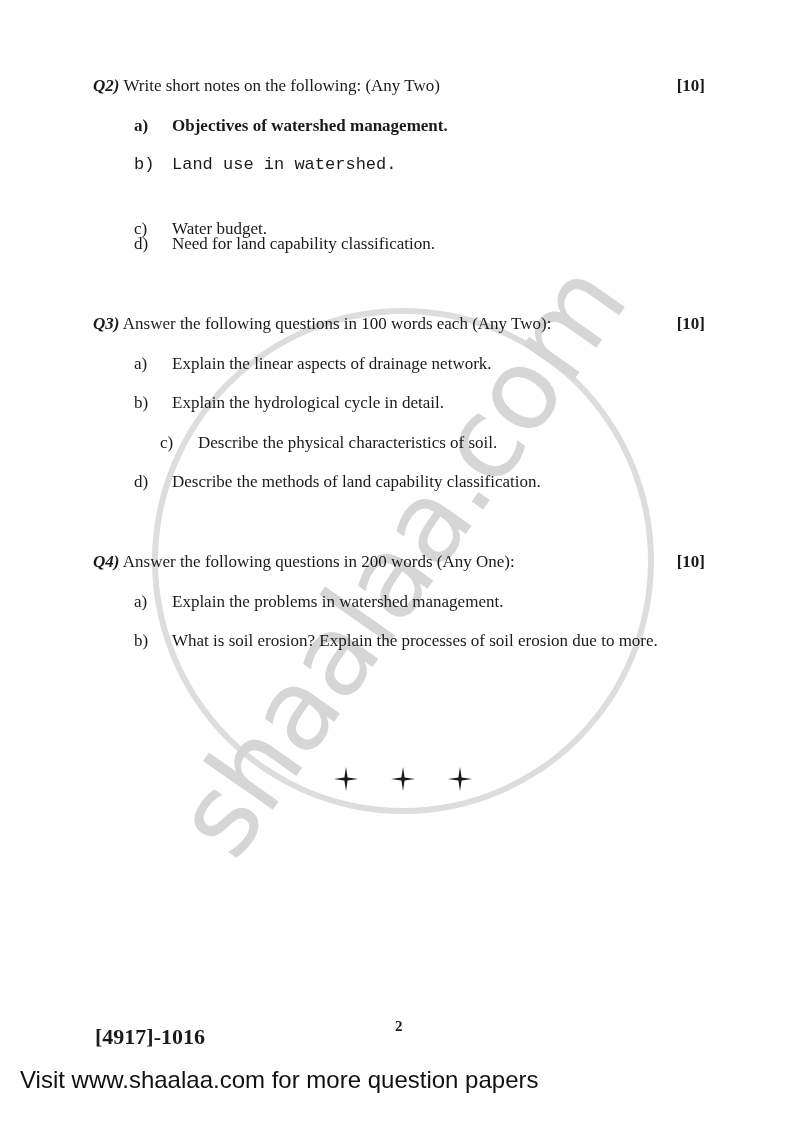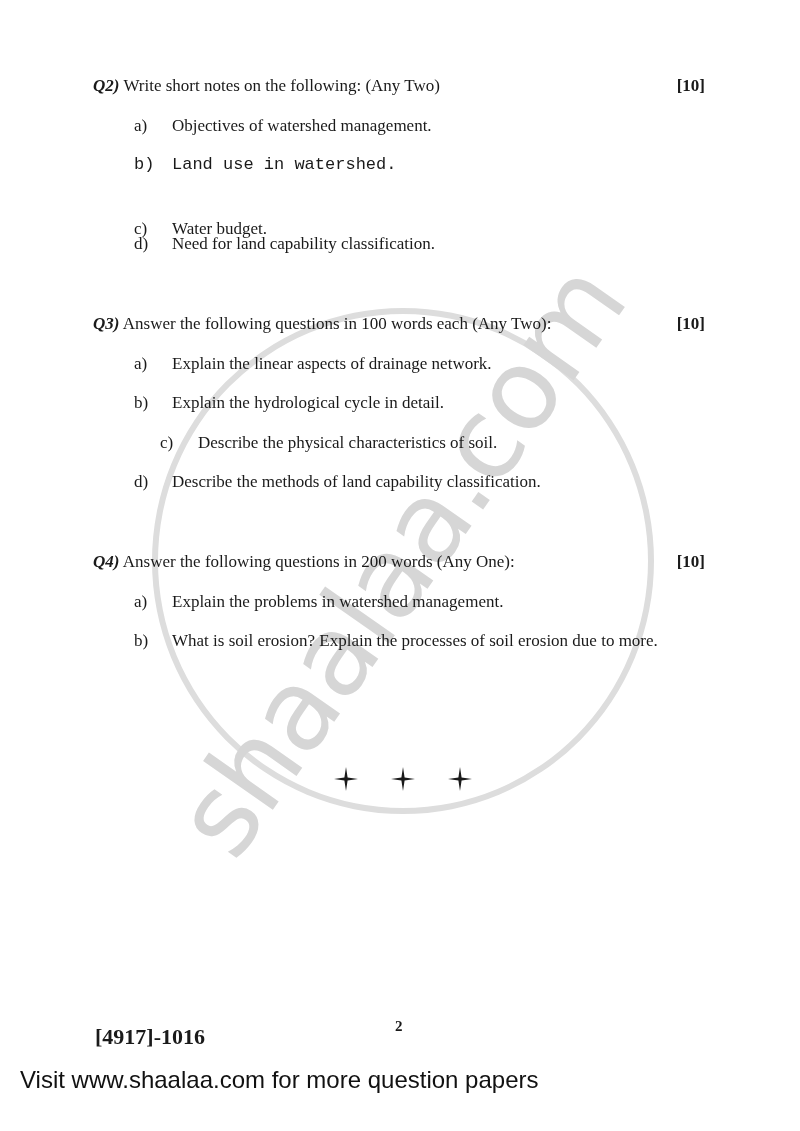--- a/index.html
+++ b/index.html
@@ -112,21 +112,21 @@
 <div class="watermark-ring"></div>
 <div class="watermark-text">shaalaa.com</div>
 
 <div class="content">
 
   <div class="q-head" style="top:76px;">
     <span class="q-num">Q2)</span>
     <span>Write short notes on the following: (Any Two)</span>
     <span class="q-marks">[10]</span>
   </div>
-  <div class="sub" style="top:116px;">
+  <div class="sub" style="top:116px;font-weight:bold;">
     <span class="sub-letter">a)</span><span>Objectives of watershed management.</span>
   </div>
   <div class="sub" style="top:155px;font-family:Liberation Mono, monospace;">
     <span class="sub-letter">b)</span><span>Land use in watershed.</span>
   </div>
   <div class="sub" style="top:195px;margin-top:24px;">
     <span class="sub-letter">c)</span><span>Water budget.</span>
   </div>
   <div class="sub" style="top:234px;">
     <span class="sub-letter">d)</span><span>Need for land capability classification.</span>

